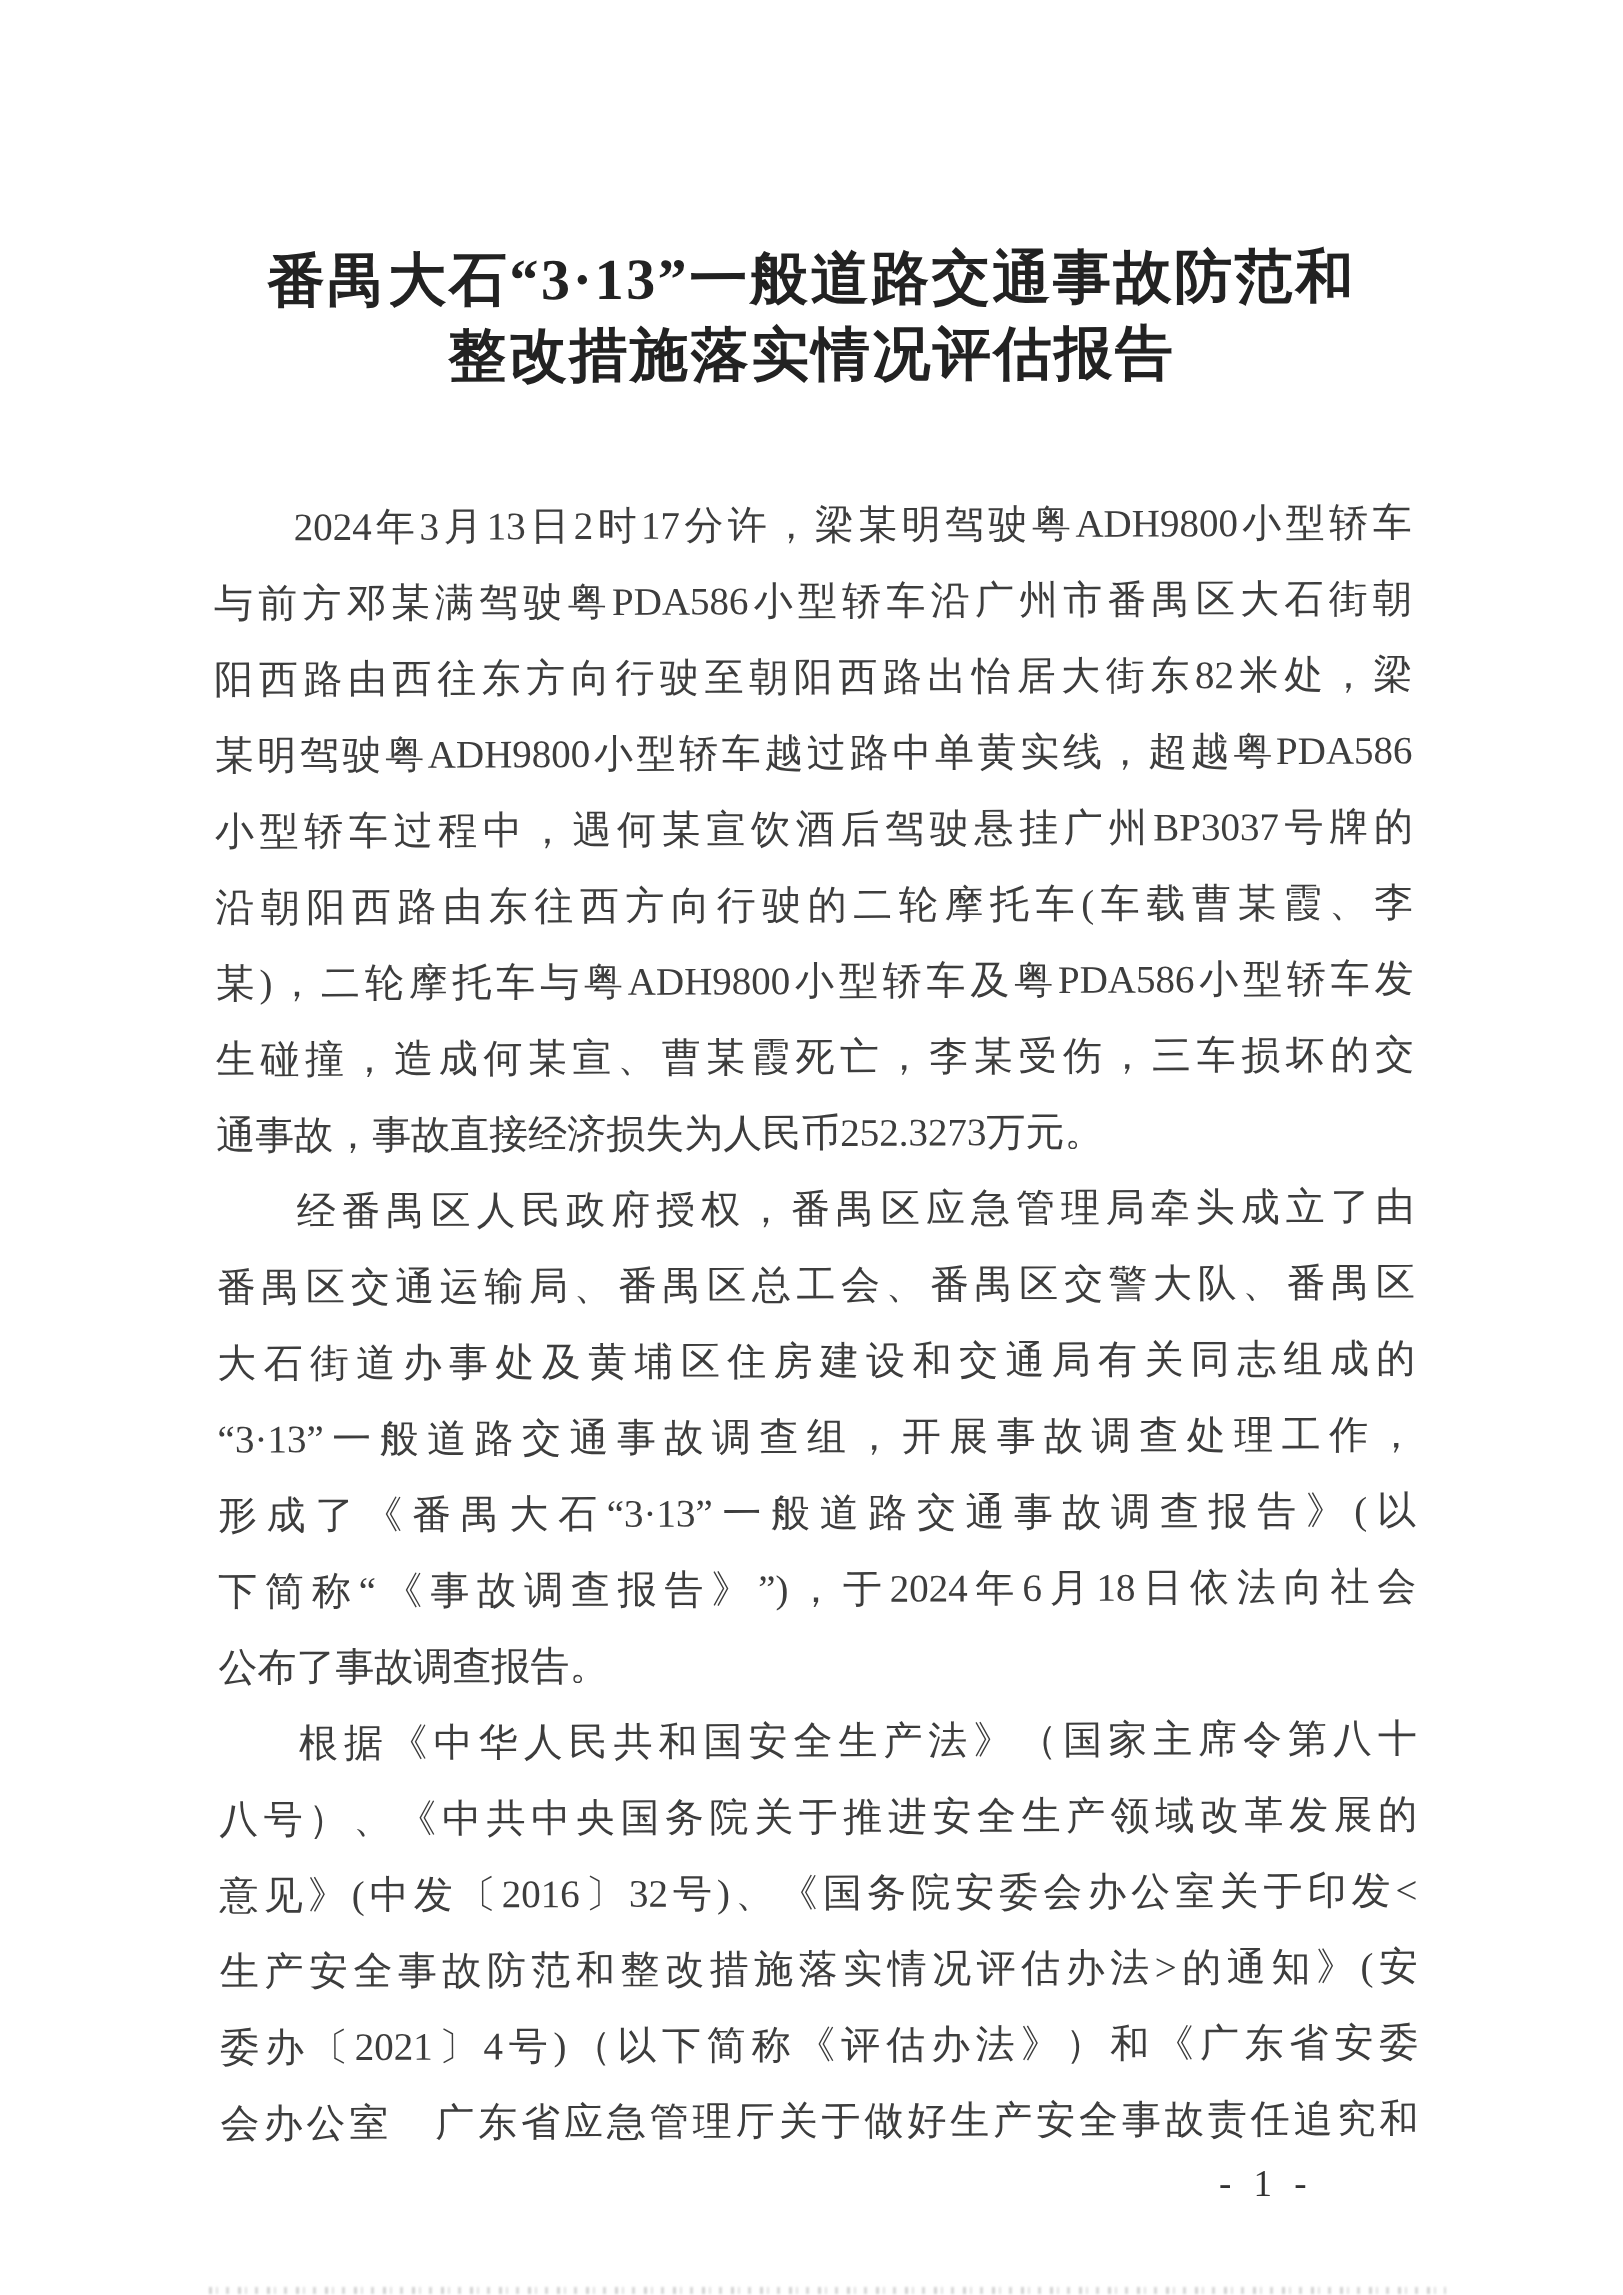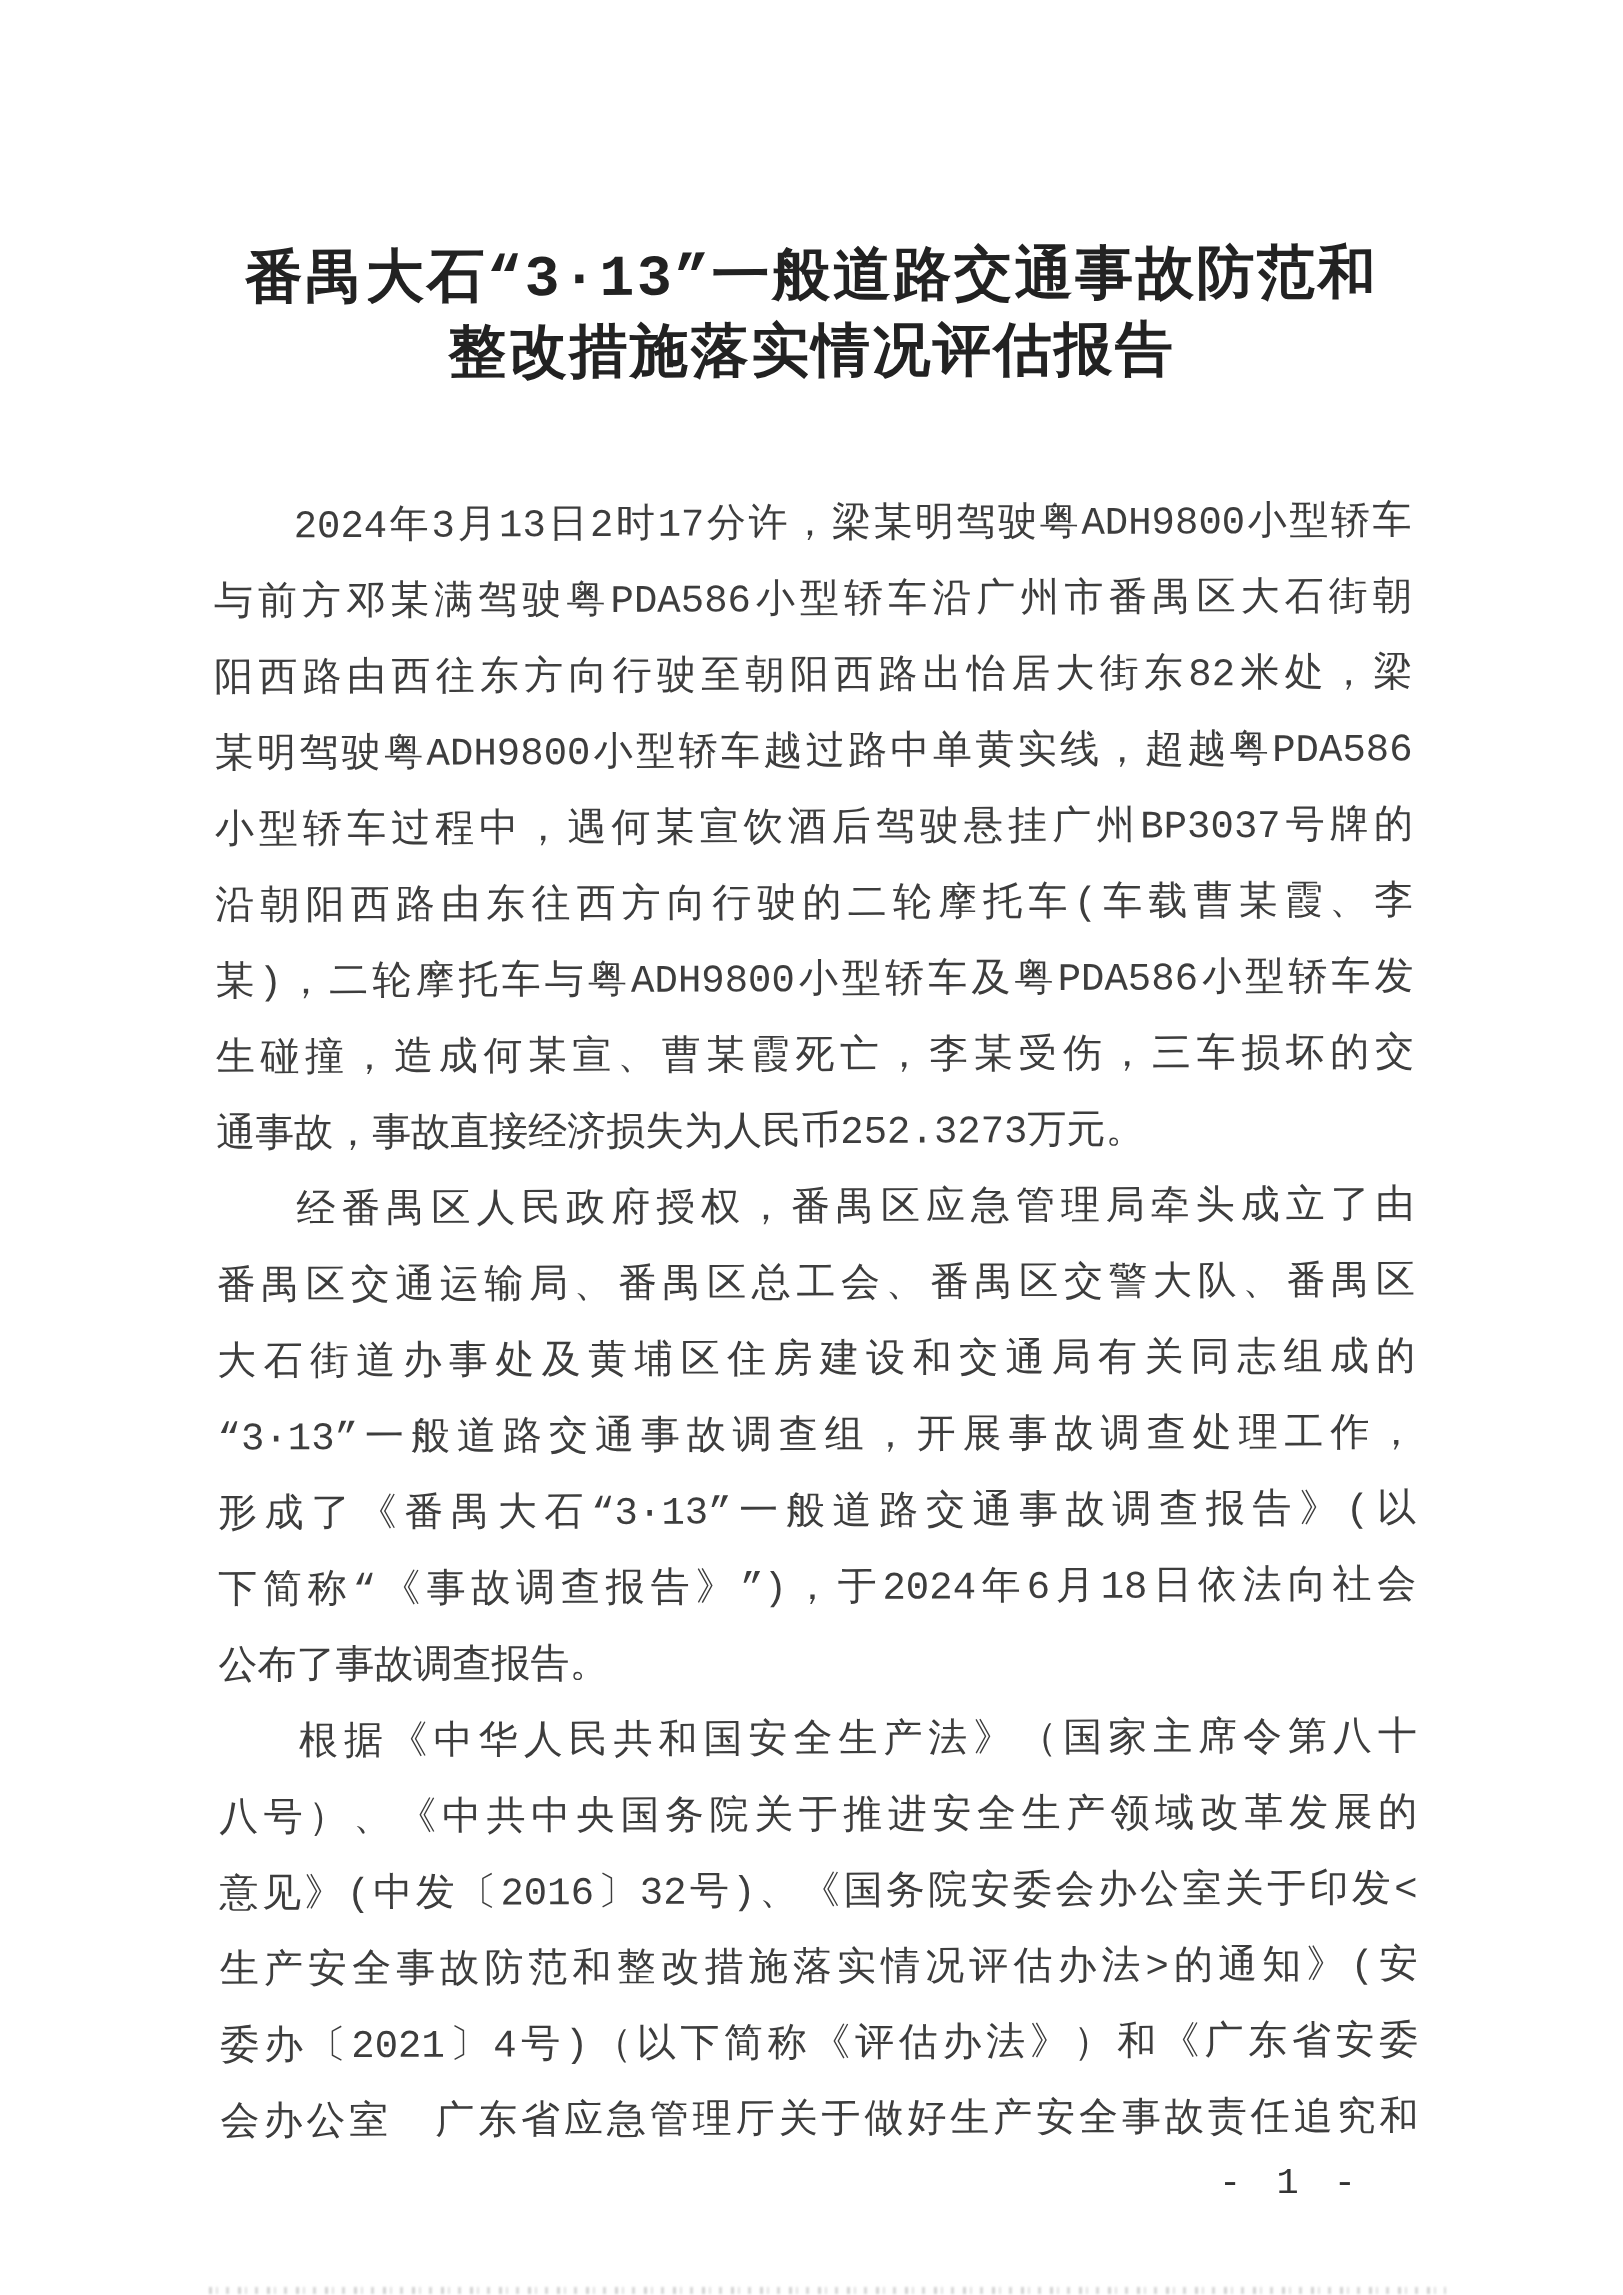--- a/index.html
+++ b/index.html
@@ -4,21 +4,21 @@
 <style>
   * { margin: 0; padding: 0; box-sizing: border-box; }
   html, body { background: #e8e8e8; }
   .page {
     position: relative;
     width: 1623px;
     height: 2295px;
     margin: 0 auto;
     background: #ffffff;
     overflow: hidden;
-    font-family: Liberation Mono, monospace;
+    font-family: Liberation Serif, serif;
   }
   .content {
     position: absolute;
     left: 216px;
     top: 0;
     width: 1198px;
     transform: rotate(-0.25deg);
     transform-origin: 50% 50%;
   }
   .doc-title {

